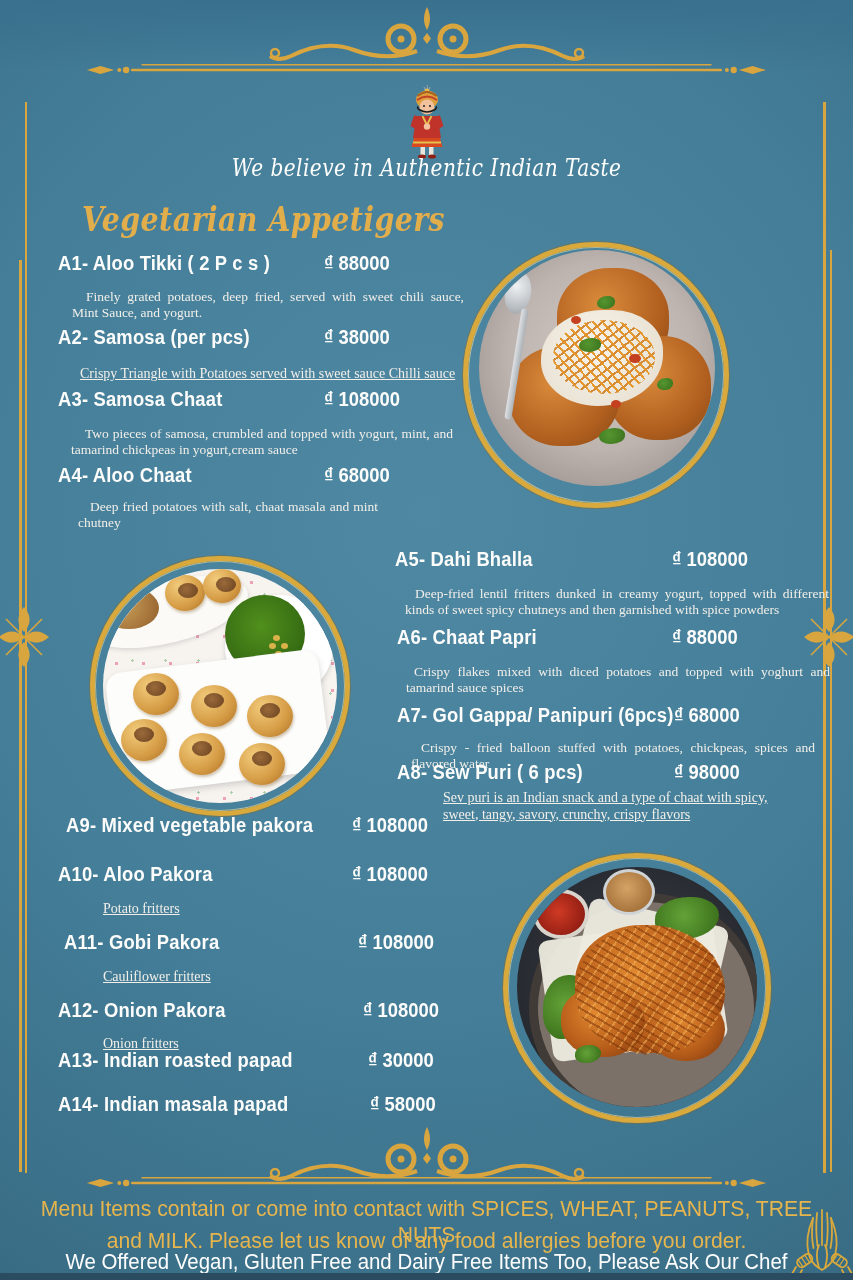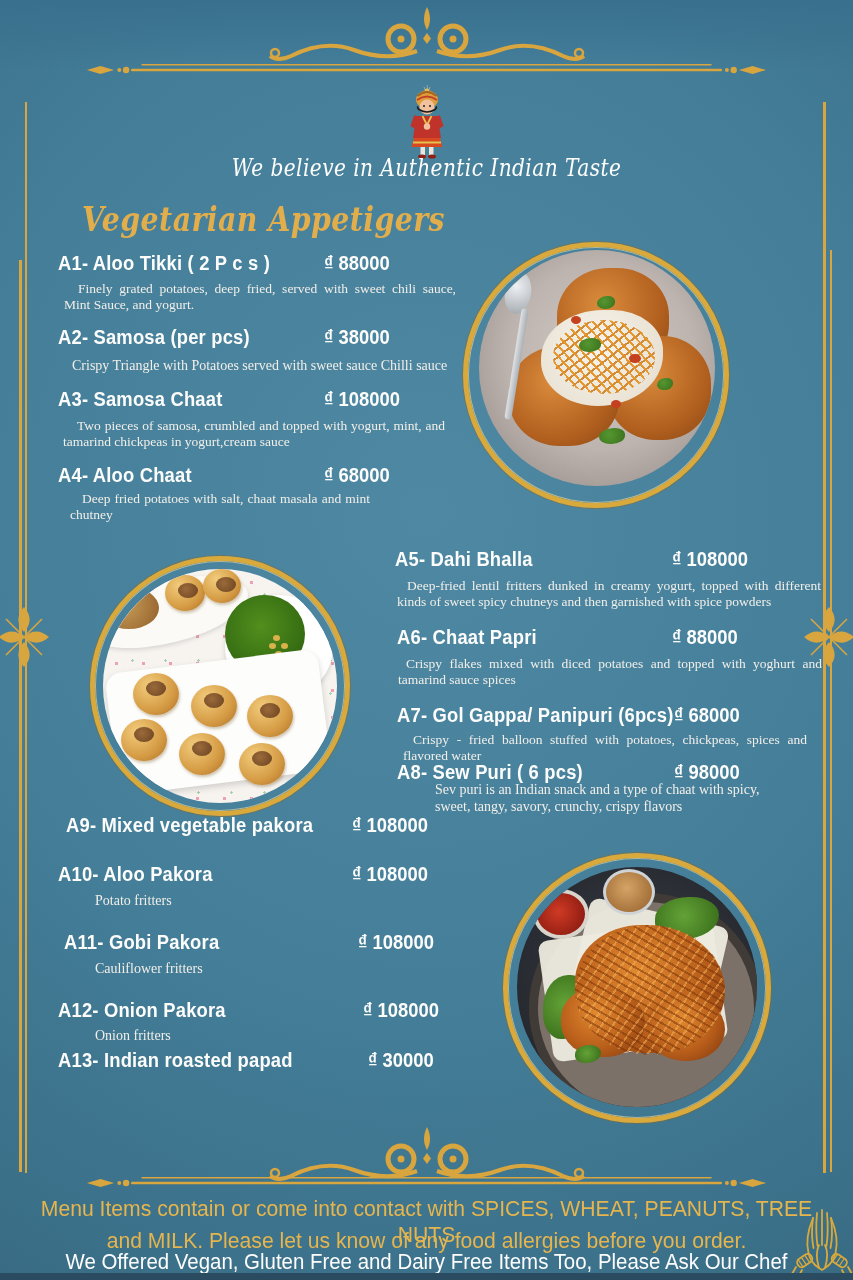--- a/index.html
+++ b/index.html
@@ -26,23 +26,23 @@
     letter-spacing:.5px;color:#fdfdfb;transform:scaleX(.84);}
   .heading{position:absolute;left:82px;top:200px;
     font-family:"DejaVu Serif","Liberation Serif",serif;font-style:italic;font-weight:bold;
     font-size:33px;color:#e2ae4c;transform:scaleX(.86);transform-origin:0 50%;letter-spacing:.5px;}
   
   .item{position:absolute;}
   .iname{display:inline-block;font-weight:bold;font-size:20px;color:#fcfcfa;
     transform:scaleX(.92);transform-origin:0 50%;letter-spacing:.2px;white-space:nowrap;}
   .price{position:absolute;top:0;font-weight:bold;font-size:20px;color:#fcfcfa;white-space:nowrap;
     transform:scaleX(.92);transform-origin:0 50%;}
-  .desc{position:absolute;margin:0;font-family:"Liberation Serif",serif;font-size:13.5px;
+  .desc{position:absolute;margin:8px;font-family:"Liberation Serif",serif;font-size:13.5px;
     line-height:1.18;color:#f2efe9;text-align:justify;}
-  .desc.plain{text-align:left;font-size:14px;}
+  .desc.plain{text-align:left;font-size:14px;text-decoration:underline;}
   
   .medal{position:absolute;}
   .ring{position:absolute;inset:0;border-radius:50%;border:5px solid #d9a93c;
     box-shadow:0 0 0 1px rgba(150,105,25,.45), inset 0 0 0 1px rgba(255,232,170,.55);}
   .photo{position:absolute;border-radius:50%;overflow:hidden;}
   .photo>div{position:absolute;}
   
   .d1{background:radial-gradient(circle at 52% 45%, #d2cac5 0%, #bdb4af 52%, #a89e99 74%, #958b86 100%);}
   .d1 .patty{border-radius:46%;background:radial-gradient(circle at 40% 35%, #da8c3c, #b2601f 62%, #8d4a15 95%);}
   .d1 .yog{left:62px;top:60px;width:122px;height:96px;border-radius:55% 45% 58% 50%;
@@ -242,20 +242,24 @@
   </div>
   <div class="item" style="left:58px;top:999px;width:380px">
     <span class="iname">A12- Onion Pakora</span>
     <span class="price" style="left:305px"><span>₫</span> <span>108000</span></span>
     <p class="desc plain" style="left:37px;top:29px;width:200px">Onion fritters</p>
   </div>
   <div class="item" style="left:58px;top:1049px;width:380px">
     <span class="iname">A13-  Indian roasted papad</span>
     <span class="price" style="left:310px"><span>₫</span> <span>30000</span></span>
   </div>
+  <div class="item" style="left:58px;top:1093px;width:380px">
+    <span class="iname">A14- Indian masala papad</span>
+    <span class="price" style="left:312px"><span>₫</span> <span>58000</span></span>
+  </div>
 
   <div class="medal" style="left:463px;top:242px;width:266px;height:266px">
     <div class="ring"></div>
     <div class="photo d1" style="left:16px;top:8px;width:236px;height:236px">
       <div class="patty" style="left:78px;top:18px;width:112px;height:104px"></div>
       <div class="patty" style="left:128px;top:86px;width:104px;height:104px"></div>
       <div class="patty" style="left:30px;top:96px;width:110px;height:100px"></div>
       <div class="yog"></div>
       <div class="sev"></div>
       <div class="herb" style="left:118px;top:46px;width:18px;height:13px"></div>

